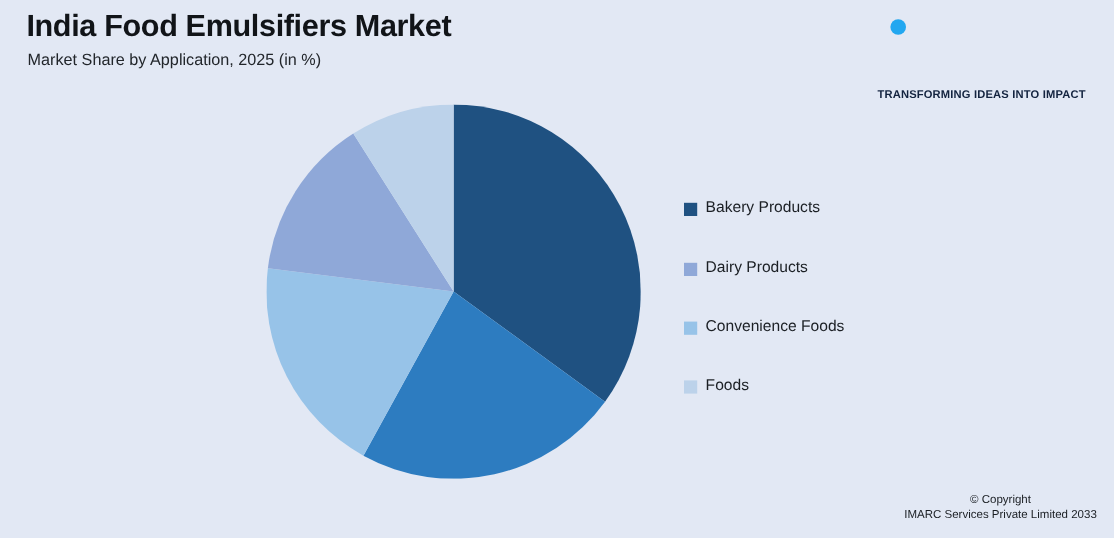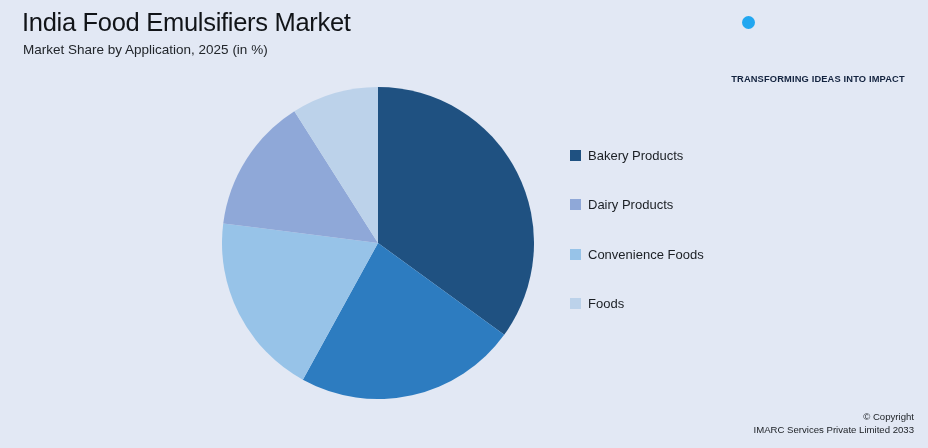--- a/index.html
+++ b/index.html
@@ -18,21 +18,21 @@
     position: relative;
     width: 928px;
     height: 448px;
   }
   
   #page-title {
     position: absolute;
     left: 22px;
     top: 8px;
     font-size: 25.5px;
-    font-weight: normal;
+    font-weight: bold;
     color: #111418;
     letter-spacing: -0.3px;
     white-space: nowrap;
   }
   #page-subtitle {
     position: absolute;
     left: 23px;
     top: 42px;
     font-size: 13.5px;
     font-weight: normal;
@@ -90,40 +90,40 @@
   }
   
   #chart-legend {
     position: absolute;
     left: 570px;
     top: 131px;
     width: 300px;
   }
   .legend-item {
     display: flex;
-    align-items: center;
+    align-items: flex-end;
     height: 49.3px;
   }
   .legend-swatch {
     width: 11px;
     height: 11px;
     flex: 0 0 auto;
     margin-right: 7px;
   }
   .legend-label {
     font-size: 13px;
     color: #1b1f24;
     white-space: nowrap;
   }
   
   #copyright-block {
     position: absolute;
     right: 14px;
     bottom: 12px;
-    text-align: right;
+    text-align: center;
     font-size: 9.6px;
     color: #1b1f24;
     line-height: 13px;
   }
 </style>
 </head>
 <body>
 
 <div id="chart-root">
 

